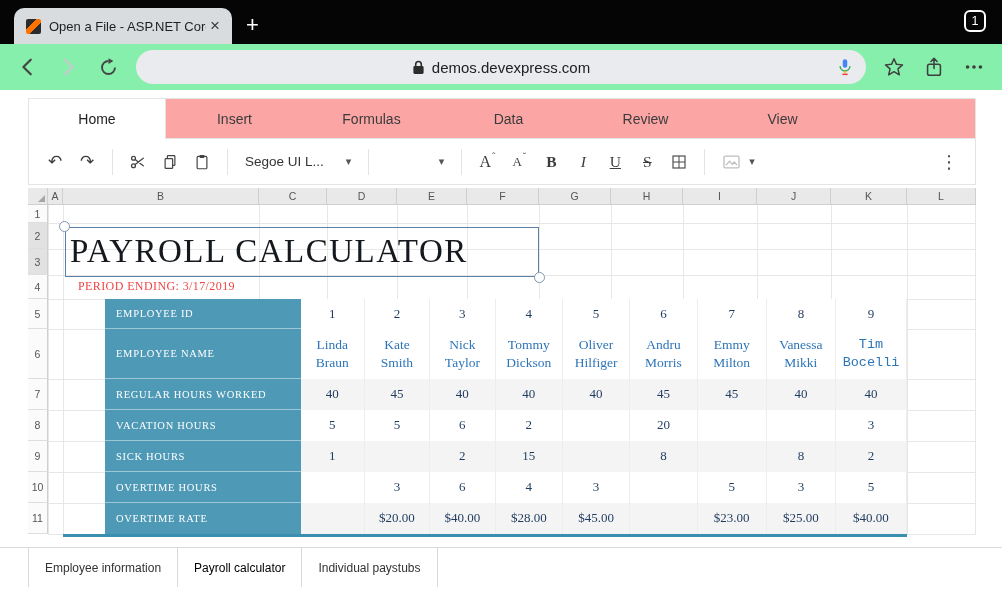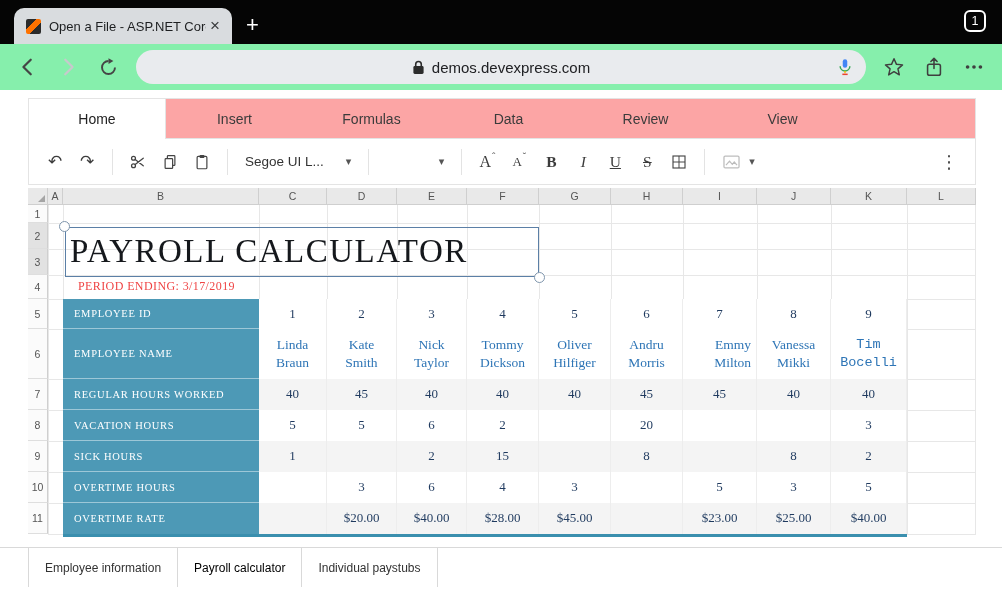--- a/index.html
+++ b/index.html
@@ -65,21 +65,21 @@
     color:#15181c; line-height:47px; padding-left:4px; white-space:nowrap; }
   .handle { position:absolute; width:11px; height:11px; border-radius:50%; background:#fff;
     border:1.5px solid #7f96ad; }
   .handle.tl { left:-7px; top:-7px; }
   .handle.br { right:-7px; bottom:-7px; }
   .period { position:absolute; left:38px; top:74px; font-family:"Liberation Serif", serif;
     font-size:12px; letter-spacing:.4px; color:#ef4444; z-index:4;margin-left:12px; }
 
   
   .ptable { position:absolute; left:35px; top:94px; width:844px; border-bottom:3px solid #3a8fae; z-index:3; }
-  .trow { display:flex; background:#fff; }
+  .trow { display:flex; background:#fff;margin-left:42px; }
   .trow.stripe { background:#f4f4f4; }
   .tlabel { width:196px; flex:0 0 auto; background:#4d99b6; color:#fff;
     font-family:"Liberation Serif", serif; font-size:10.5px; letter-spacing:.7px;
     display:flex; align-items:center; padding-left:11px; border-bottom:1px solid rgba(255,255,255,.45); }
   .trow:last-child .tlabel { border-bottom:none; }
   .trow.bold-label .tlabel { font-weight:normal; }
   .tcell { display:flex; align-items:center; justify-content:center; text-align:center;
     font-family:"Liberation Serif", serif; font-size:13px; color:#1f3a5f;
     border-right:1px solid #ededed; padding:0 5px; line-height:1.3; }
   .trow.names .tcell { color:#2e75b6; font-size:13.5px; }
@@ -303,21 +303,21 @@
             <div class="tcell" style="width: 76px;">9</div>
           </div>
           <div class="trow names bold-label" style="height: 50px;">
             <div class="tlabel">EMPLOYEE NAME</div>
             <div class="tcell" style="width: 68px;">Linda Braun</div>
             <div class="tcell" style="width: 70px;">Kate Smith</div>
             <div class="tcell" style="width: 70px;">Nick Taylor</div>
             <div class="tcell" style="width: 72px;">Tommy Dickson</div>
             <div class="tcell" style="width: 72px;">Oliver Hilfiger</div>
             <div class="tcell" style="width: 72px;">Andru Morris</div>
-            <div class="tcell" style="width: 74px; text-align: right;">Emmy Milton</div>
+            <div class="tcell" style="width: 74px;">Emmy Milton</div>
             <div class="tcell" style="width: 74px;">Vanessa Mikki</div>
             <div class="tcell" style="width: 76px; font-family: Liberation Mono, monospace;">Tim Bocelli</div>
           </div>
           <div class="trow stripe" style="height: 31px;">
             <div class="tlabel">REGULAR HOURS WORKED</div>
             <div class="tcell" style="width: 68px;">40</div>
             <div class="tcell" style="width: 70px;">45</div>
             <div class="tcell" style="width: 70px;">40</div>
             <div class="tcell" style="width: 72px;">40</div>
             <div class="tcell" style="width: 72px;">40</div>

